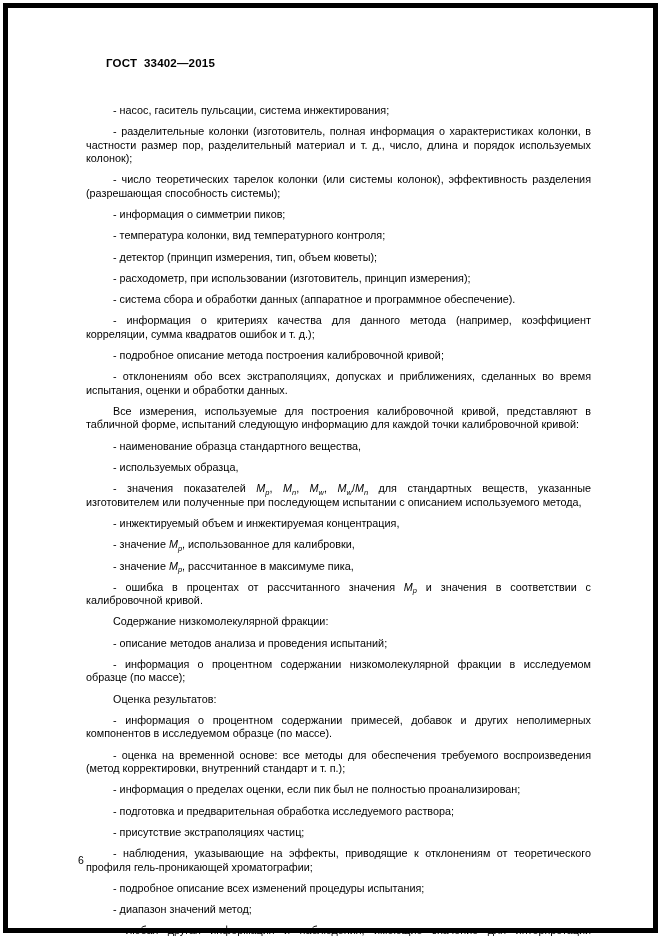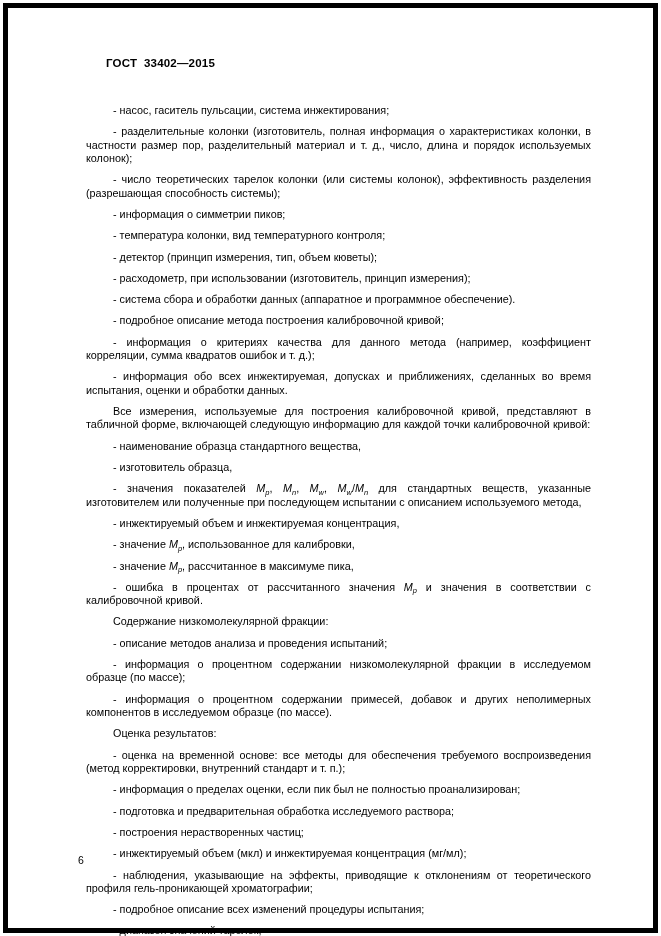--- a/index.html
+++ b/index.html
@@ -66,40 +66,39 @@
 
 <div class="doc-body">
     <p>- насос, гаситель пульсации, система инжектирования;</p>
     <p>- разделительные колонки (изготовитель, полная информация о характеристиках колонки, в частности размер пор, разделительный материал и т. д., число, длина и порядок используемых колонок);</p>
     <p>- число теоретических тарелок колонки (или системы колонок), эффективность разделения (разрешающая способность системы);</p>
     <p>- информация о симметрии пиков;</p>
     <p>- температура колонки, вид температурного контроля;</p>
     <p>- детектор (принцип измерения, тип, объем кюветы);</p>
     <p>- расходометр, при использовании (изготовитель, принцип измерения);</p>
     <p>- система сбора и обработки данных (аппаратное и программное обеспечение).</p>
+    <p>- информация о критериях качества для данного метода (например, коэффициент корреляции, сумма квадратов ошибок и т. д.);</p>
     <p>- подробное описание метода построения калибровочной кривой;</p>
-    <p>- информация о критериях качества для данного метода (например, коэффициент корреляции, сумма квадратов ошибок и т. д.);</p>
-    <p>- информация обо всех инжектируемая, допусках и приближениях, сделанных во время испытания, оценки и обработки данных.</p>
-    <p>Все измерения, используемые для построения калибровочной кривой, представляют в табличной форме, включающей следующую информацию для каждой точки калибровочной кривой:</p>
+    <p>- отклонениям обо всех экстраполяциях, допусках и приближениях, сделанных во время испытания, оценки и обработки данных.</p>
+    <p>Все измерения, используемые для построения калибровочной кривой, представляют в табличной форме, испытаний следующую информацию для каждой точки калибровочной кривой:</p>
     <p>- наименование образца стандартного вещества,</p>
-    <p>- изготовитель образца,</p>
+    <p>- используемых образца,</p>
     <p>- значения показателей <i>M<sub>p</sub></i>, <i>M<sub>n</sub></i>, <i>M<sub>w</sub></i>, <i>M<sub>w</sub></i>/<i>M<sub>n</sub></i> для стандартных веществ, указанные изготовителем или полученные при последующем испытании с описанием используемого метода,</p>
     <p>- инжектируемый объем и инжектируемая концентрация,</p>
     <p>- значение <i>M<sub>p</sub></i>, использованное для калибровки,</p>
     <p>- значение <i>M<sub>p</sub></i>, рассчитанное в максимуме пика,</p>
     <p>- ошибка в процентах от рассчитанного значения <i>M<sub>p</sub></i> и значения в соответствии с калибровочной кривой.</p>
     <p>Содержание низкомолекулярной фракции:</p>
     <p>- описание методов анализа и проведения испытаний;</p>
     <p>- информация о процентном содержании низкомолекулярной фракции в исследуемом образце (по массе);</p>
+    <p>Оценка результатов:</p>
     <p>- информация о процентном содержании примесей, добавок и других неполимерных компонентов в исследуемом образце (по массе).</p>
-    <p>Оценка результатов:</p>
     <p>- оценка на временной основе: все методы для обеспечения требуемого воспроизведения (метод корректировки, внутренний стандарт и т. п.);</p>
     <p>- информация о пределах оценки, если пик был не полностью проанализирован;</p>
     <p>- подготовка и предварительная обработка исследуемого раствора;</p>
-    <p>- построения нерастворенных частиц;</p>
-    <p>- инжектируемый объем (мкл) и инжектируемая концентрация (мг/мл);</p>
+    <p>- присутствие экстраполяциях частиц;</p>
     <p>- наблюдения, указывающие на эффекты, приводящие к отклонениям от теоретического профиля гель-проникающей хроматографии;</p>
     <p>- подробное описание всех изменений процедуры испытания;</p>
-    <p>- диапазон значений тарелок;</p>
+    <p>- диапазон значений метод;</p>
     <p>- любая другая информация и наблюдения, имеющие значение для интерпретации результатов.</p>
   </div>
 
 <div class="page-number">6</div>
 
 </body></html>

